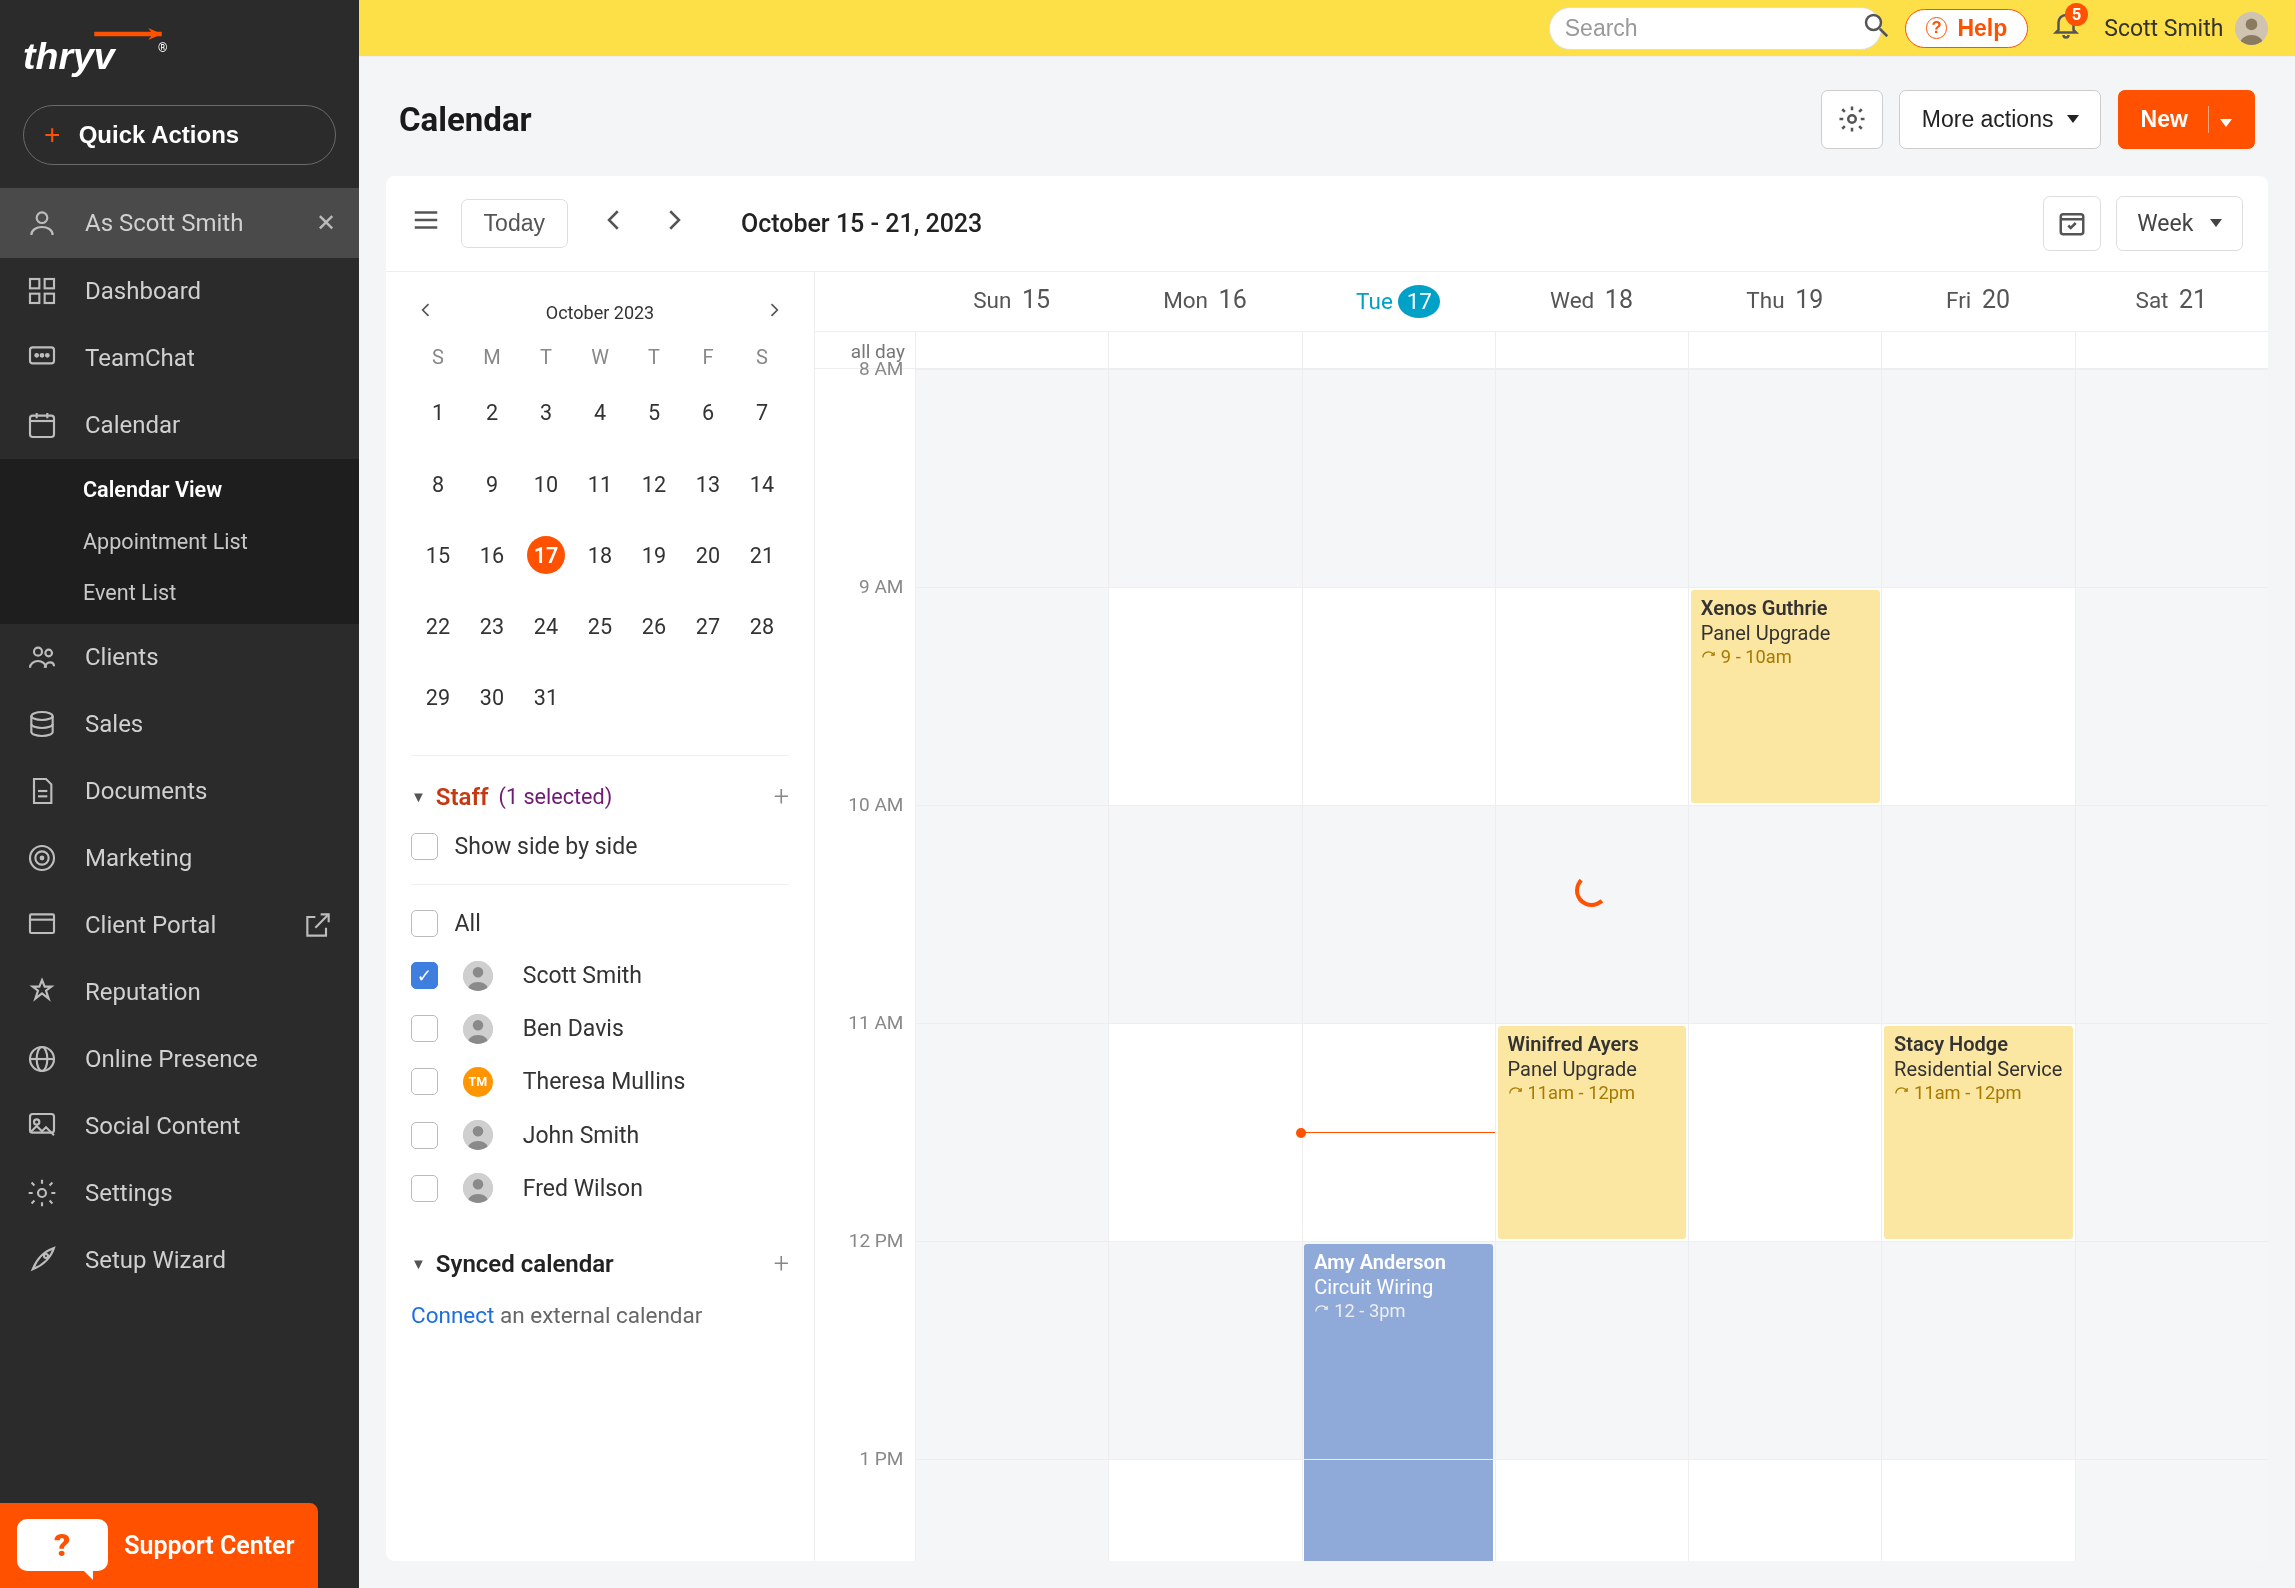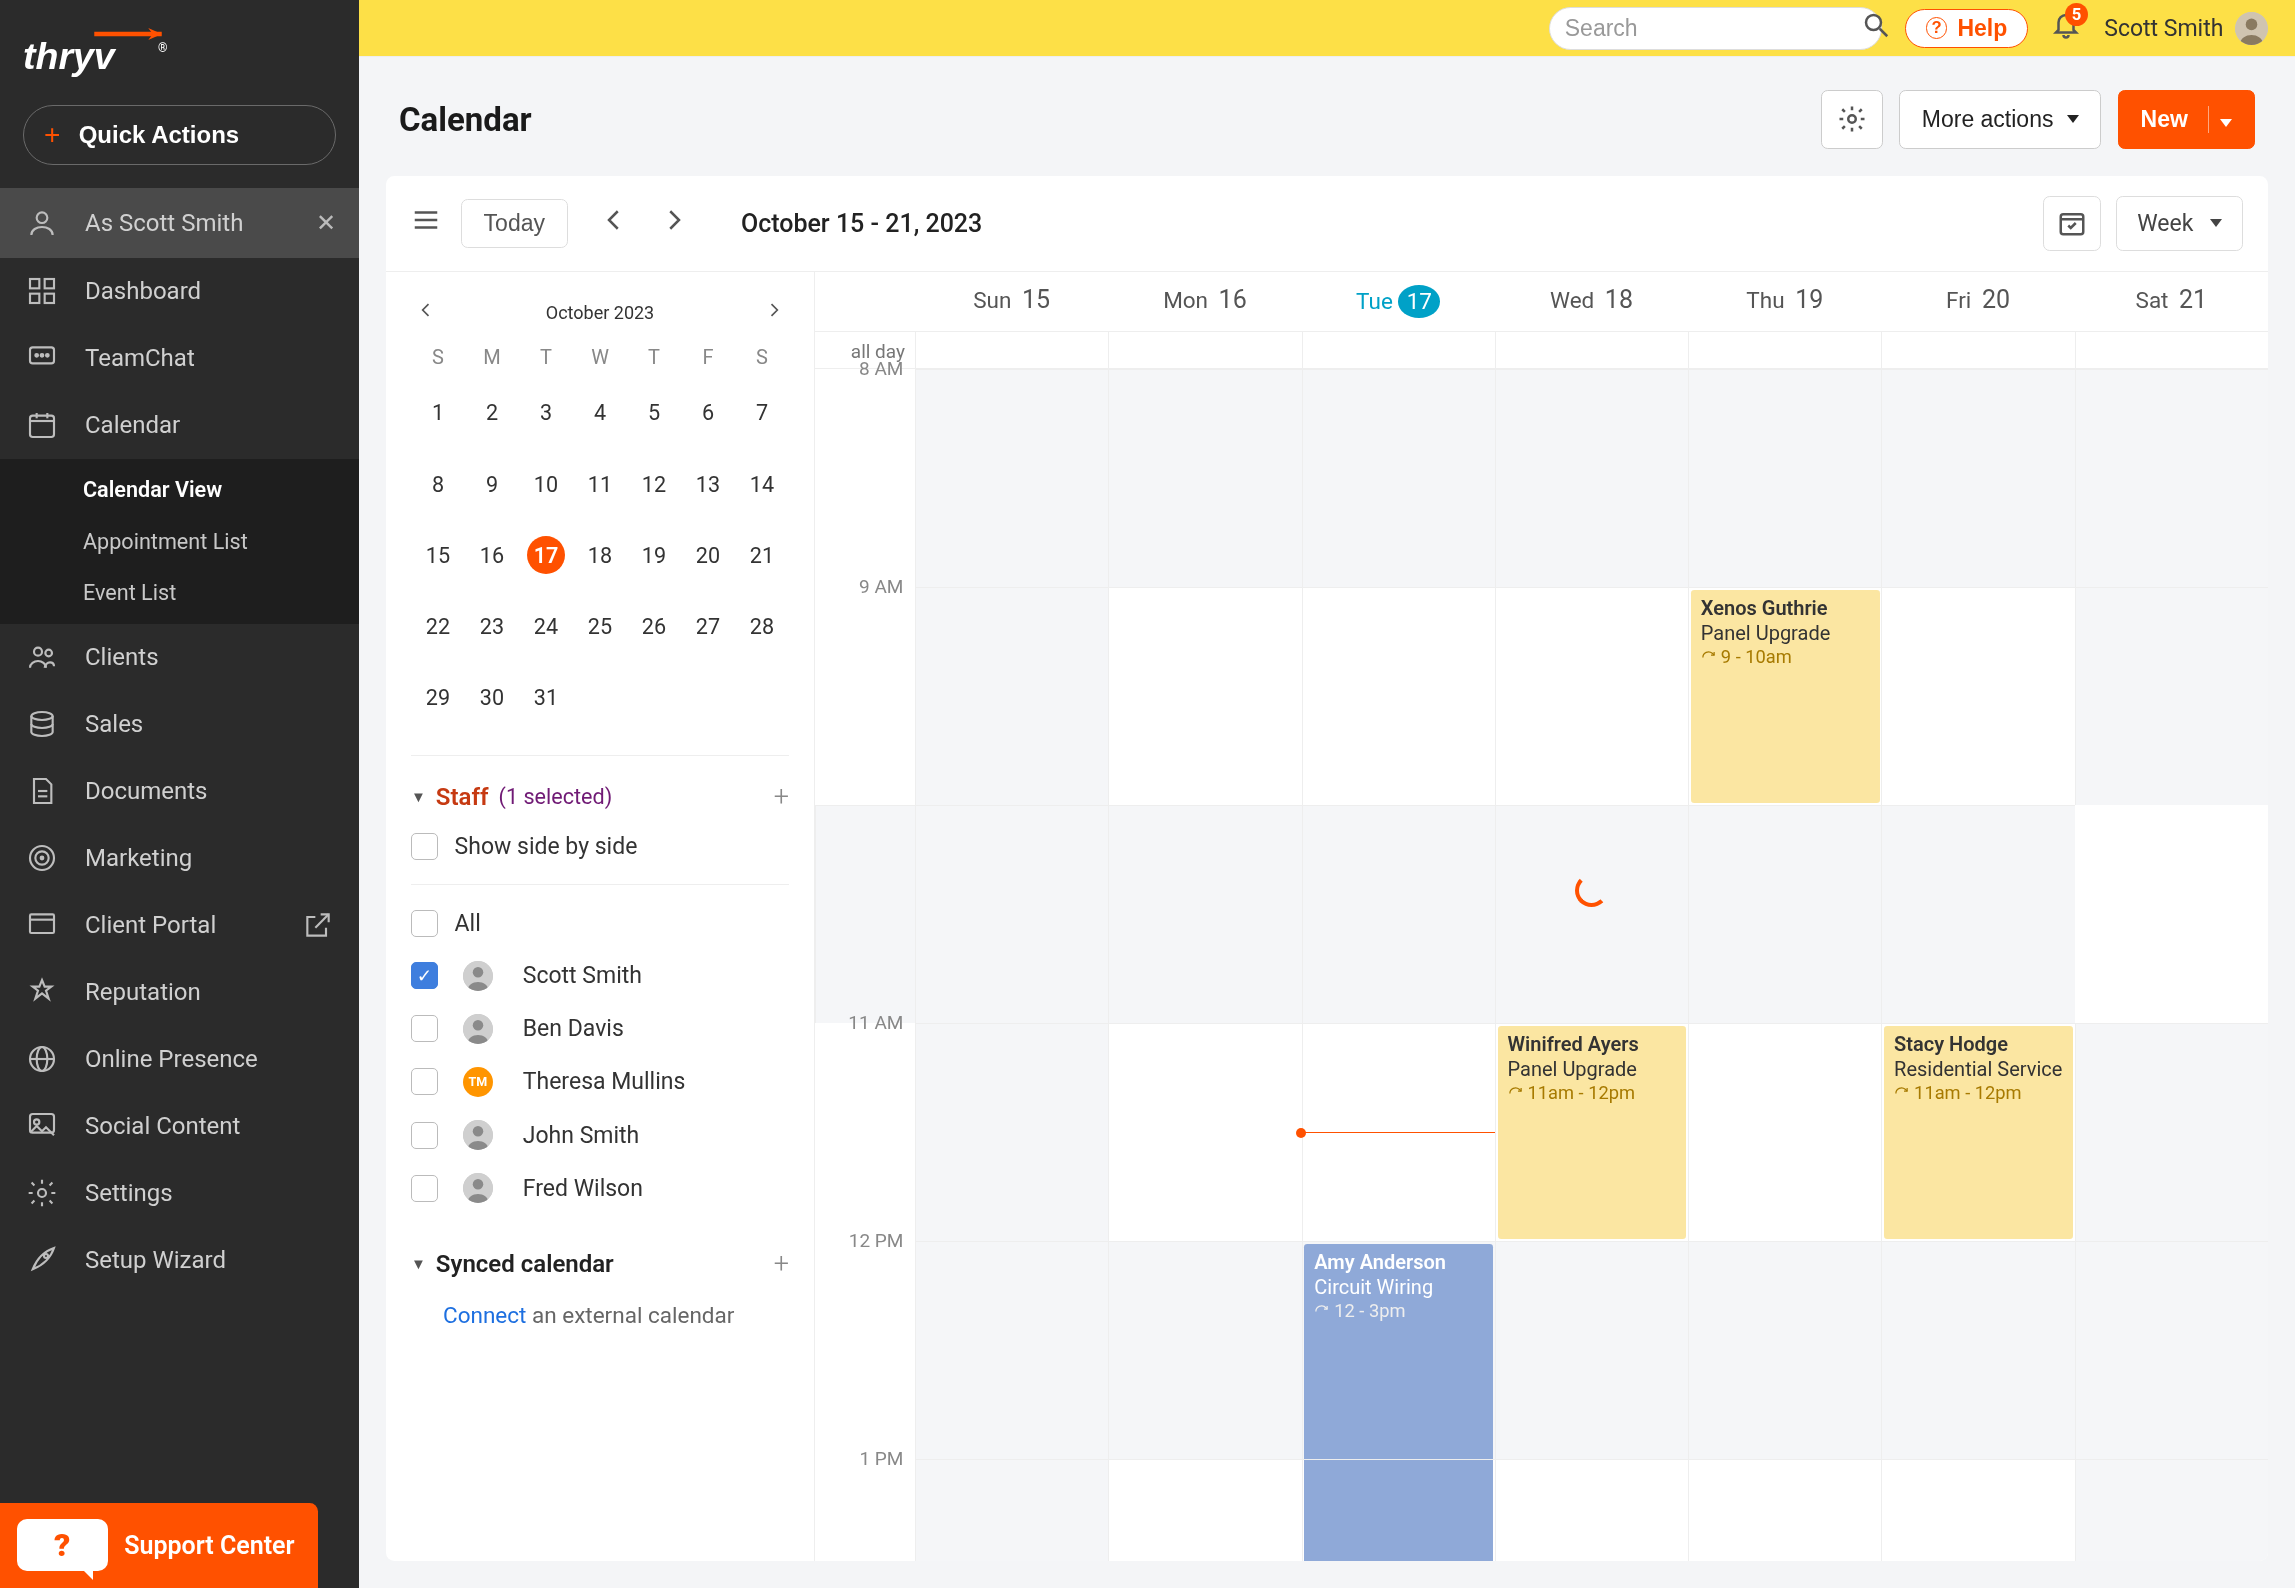--- a/index.html
+++ b/index.html
@@ -80,21 +80,21 @@
   .group-head .tri { color:#555; font-size:15px; }
   .group-head.dark { color:#222; }
 
   .chk-row { display:flex; align-items:center; gap:16.6px; padding: 11.6px 0; font-size:23px; color:#333; cursor:pointer; }
   .chk { width:27px; height:27px; border:1.7px solid #bbb; border-radius:5px; display:inline-flex; align-items:center; justify-content:center; flex-shrink:0;}
   .chk.checked { background:#3e7ede; border-color:#3e7ede; color:#fff;}
   .chk.checked:after { content:"✓"; font-size:18.3px; }
   .chk-row .avatar { margin-left: 8.3px; }
 
   .synced-link a { color:#1d6fe0; text-decoration:none; }
-  .synced-link { font-size:22.5px; color:#666; padding-top:13.3px;margin-left:32px;}
+  .synced-link { font-size:22.5px; color:#666; padding-top:13.3px;}
 
   .grid-pane { flex:1; overflow:auto; position:relative;}
   .grid-head { display:grid; grid-template-columns: 100px repeat(7, 1fr); border-bottom:0.8px solid #eee; position:sticky; top:0; background:#fff; z-index:2;}
   .grid-head .col { text-align:center; font-size:22.5px; padding: 13.3px 0; color:#555;}
   .grid-head .col .dnum { font-size:25px; margin-left:5px;}
   .grid-head .col.today { color:#00a1c7; }
   .grid-head .col.today .circ { background:#00a1c7; color:#fff; border-radius:50%; padding:3.3px 8.3px; display:inline-block; }
   .allday-label { font-size:19px; color:#777; display:flex; align-items:flex-end; justify-content:flex-end; padding: 0 10px 5px 0;}
   .allday-row { display:grid; grid-template-columns: 100px repeat(7,1fr); border-bottom:0.8px solid #eee; height:37px;}
   .allday-row > div { border-left:0.8px solid #eee;}
@@ -651,20 +651,21 @@
                   <div class="etime"><svg class="refresh-ic" viewBox="0 0 24 24" fill="none" stroke="currentColor" stroke-width="2">
                       <path d="M3 12a9 9 0 0 1 15-6.7L21 8"></path>
                       <path d="M21 3v5h-5"></path>
                     </svg> 9 - 10am</div>
                 </div>
               </div>
               <div class="cell"></div>
               <div class="cell gray"></div>
             </div>
             <div class="time-row">
+              <div class="time-label">10 AM</div>
               <div class="cell gray"></div>
               <div class="cell gray"></div>
               <div class="cell gray"></div>
               <div class="cell gray"></div>
               <div class="cell gray"></div>
               <div class="cell gray"></div>
               <div class="cell gray"></div>
             </div>
             <div class="time-row">
               <div class="time-label">11 AM</div>

